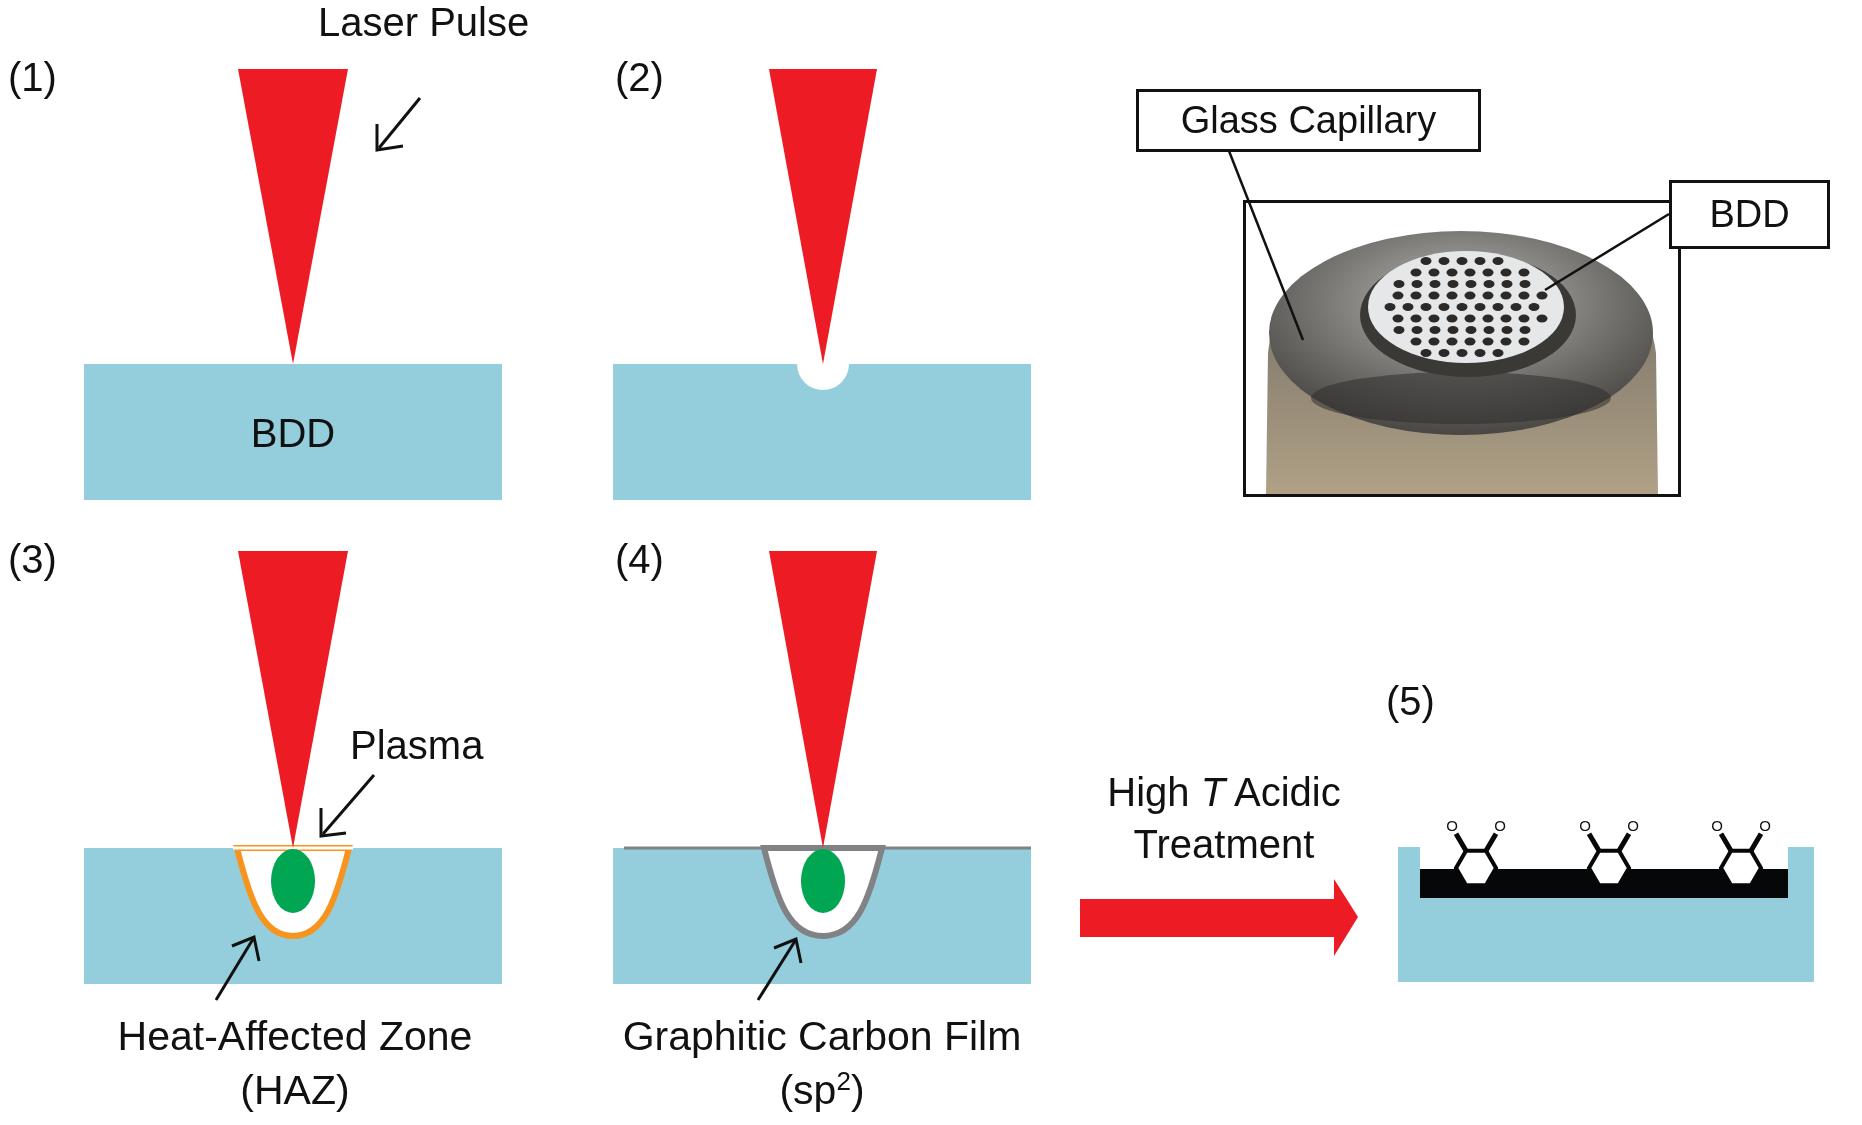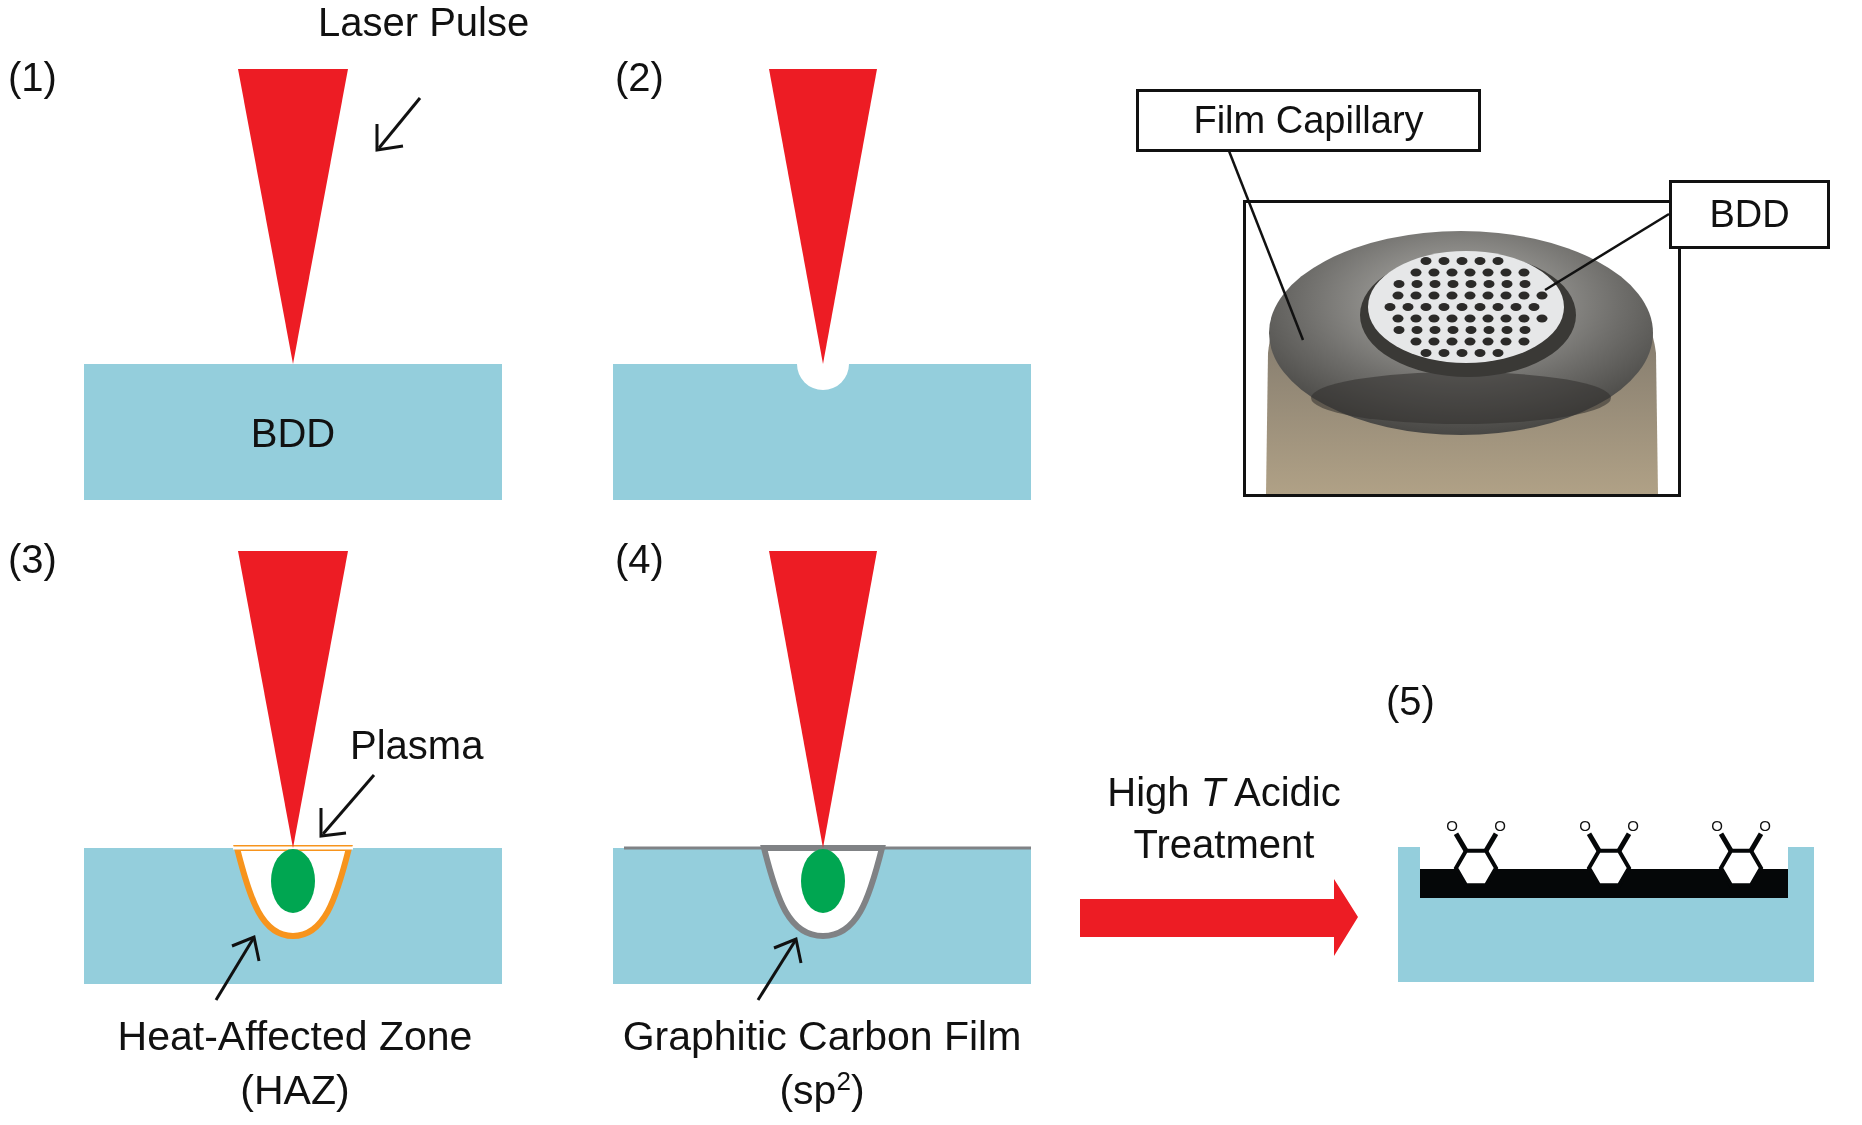--- a/index.html
+++ b/index.html
@@ -192,18 +192,18 @@
         <ellipse cx="260" cy="138.5" rx="5.5" ry="4" fill="#2b2a28"></ellipse>
         <ellipse cx="278" cy="138.5" rx="5.5" ry="4" fill="#2b2a28"></ellipse>
         <ellipse cx="180" cy="150" rx="5.5" ry="4" fill="#2b2a28"></ellipse>
         <ellipse cx="198" cy="150" rx="5.5" ry="4" fill="#2b2a28"></ellipse>
         <ellipse cx="216" cy="150" rx="5.5" ry="4" fill="#2b2a28"></ellipse>
         <ellipse cx="234" cy="150" rx="5.5" ry="4" fill="#2b2a28"></ellipse>
         <ellipse cx="252" cy="150" rx="5.5" ry="4" fill="#2b2a28"></ellipse>
       </g>
   </svg>
 </div>
-<div class="callout" style="left:1136px; top:89px; width:345px; height:63px;">Film Capillary</div>
+<div class="callout" style="left:1136px; top:89px; width:345px; height:63px;">Glass Capillary</div>
 <div class="callout" style="left:1669px; top:180px; width:161px; height:69px;">BDD</div>
 <svg style="position:absolute;left:0;top:0;pointer-events:none" width="1862" height="1125">
   <line x1="1229" y1="151" x2="1303" y2="340" stroke="#111" stroke-width="2.5"></line>
   <line x1="1669" y1="214" x2="1545" y2="290" stroke="#111" stroke-width="2.5"></line>
 </svg>
 
 </body></html>

